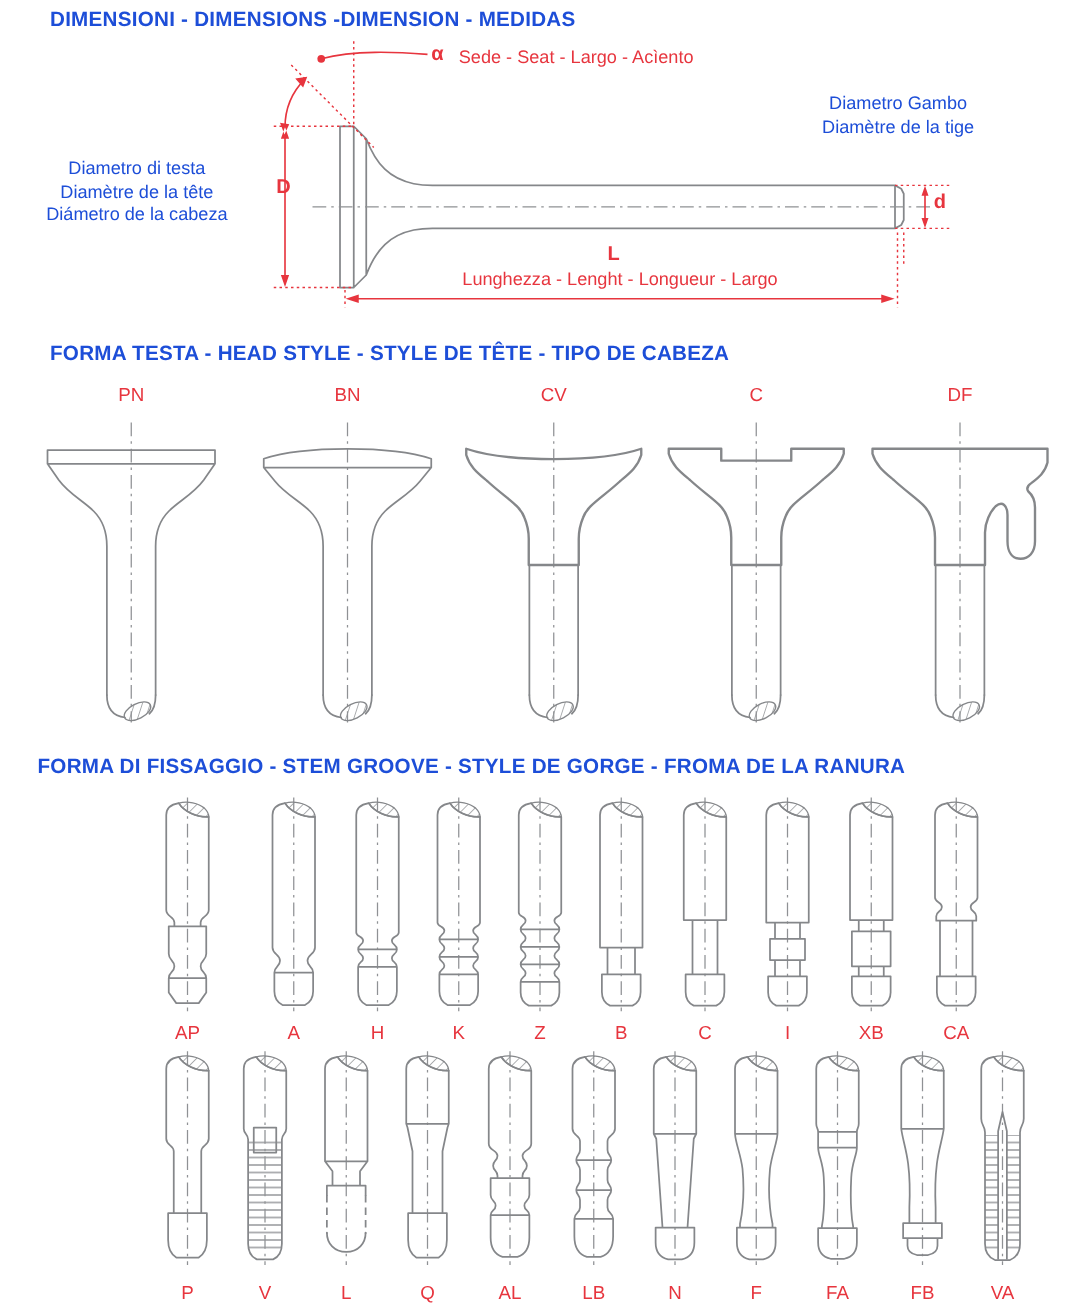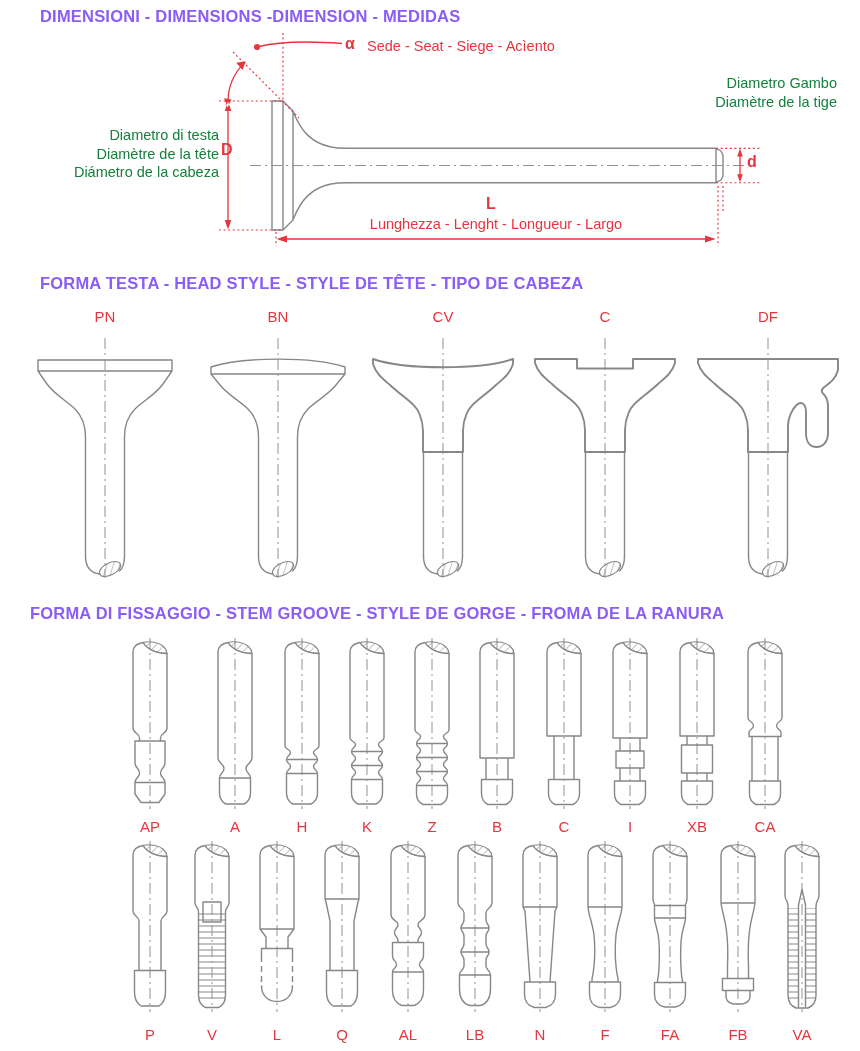--- a/index.html
+++ b/index.html
@@ -1,23 +1,23 @@
 <!DOCTYPE html>
 <html><head>
 <meta charset="utf-8">
 <style>
   html,body{margin:0;padding:0}
   body{width:860px;height:1051px;position:relative;background:#fff;
        font-family:"Liberation Sans",sans-serif;overflow:hidden}
-  .ttl{position:absolute;color:#8b5cf6;font-weight:700;font-size:16.5px;
+  .ttl{position:absolute;color:#1d4ed8;font-weight:700;font-size:16.5px;
        letter-spacing:.2px;white-space:nowrap}
   .rtx{position:absolute;color:#e7353e;font-size:14.5px;white-space:nowrap}
   .rtx.b{font-weight:700;font-size:16px}
-  .rblock{position:absolute;color:#15803d;font-size:14.5px;line-height:18.6px;
-       text-align:right;white-space:nowrap}
+  .rblock{position:absolute;color:#1d4ed8;font-size:14.5px;line-height:18.6px;
+       text-align:center;white-space:nowrap}
   .lbl{position:absolute;color:#e7353e;font-weight:400;font-size:15px;
        transform:translateX(-50%);white-space:nowrap}
   svg.art{position:absolute;left:0;top:0}
   .g{fill:none;stroke:#85878a;stroke-width:1.4;stroke-linecap:round;stroke-linejoin:round}
   .g2{stroke-width:1.9}
   .cl{fill:none;stroke:#8f9194;stroke-width:1;stroke-dasharray:11 4 2 4}
   .dsh{fill:none;stroke:#85878a;stroke-width:1.4;stroke-dasharray:6 4}
   .rd{fill:none;stroke:#e7353e;stroke-width:1.3}
   .rdot{stroke-width:1.15;stroke-dasharray:2 2.6}
   .rf{fill:#e7353e;stroke:none}
@@ -202,21 +202,21 @@
     <rect x="3.5" y="63" width="10.5" height="92" fill="url(#thr)"></rect>
     <path class="g" d="M-17,50 L-17,10 C-17,4 -13,1.5 -7,0.5 C-3,7 7,12 17,11.5 L17,50 C17,55.5 14,55.5 14,61 L14,150 C14,156.5 11,161 6,163 L-6,163 C-11,161 -14,156.5 -14,150 L-14,61 C-14,55.5 -17,55.5 -17,50 Z"></path>
     <path class="g" fill="#fff" d="M-3.5,162 L-3.5,60 L0,44.5 L3.5,60 L3.5,162"></path>
     <use href="#cut"></use>
   </g>
 </svg>
 
 <div class="ttl" style="left:40px;top:7px">DIMENSIONI - DIMENSIONS -DIMENSION - MEDIDAS</div>
 
 <div class="rtx b" style="left:345px;top:35px">α</div>
-<div class="rtx" style="left:367px;top:38px">Sede - Seat - Siege - Acìento</div>
+<div class="rtx" style="left:367px;top:38px">Sede - Seat - Largo - Acìento</div>
 
 <div class="rblock" style="left:600px;top:74px;width:237px">
   <div>Diametro Gambo</div>
   <div>Diamètre de la tige</div>
 </div>
 
 <div class="rblock" style="left:0px;top:126px;width:219px">
   <div>Diametro di testa</div>
   <div>Diamètre de la tête</div>
   <div>Diámetro de la cabeza</div>

